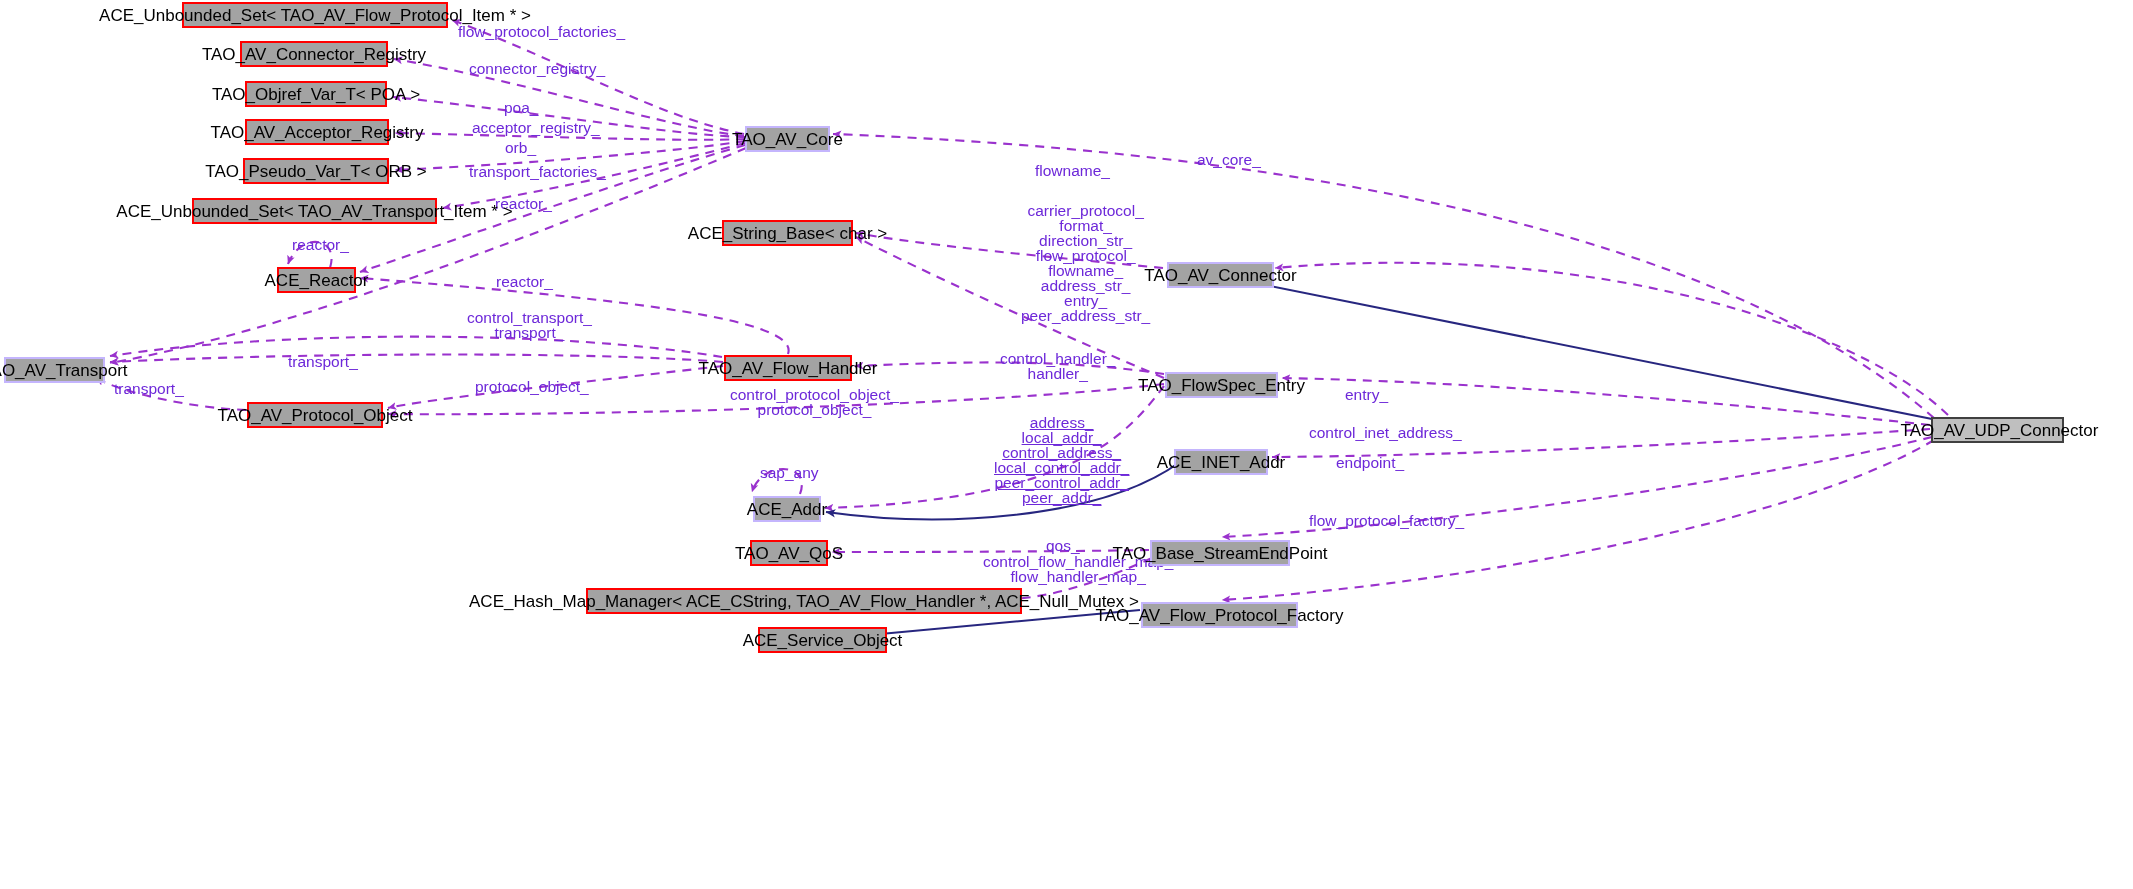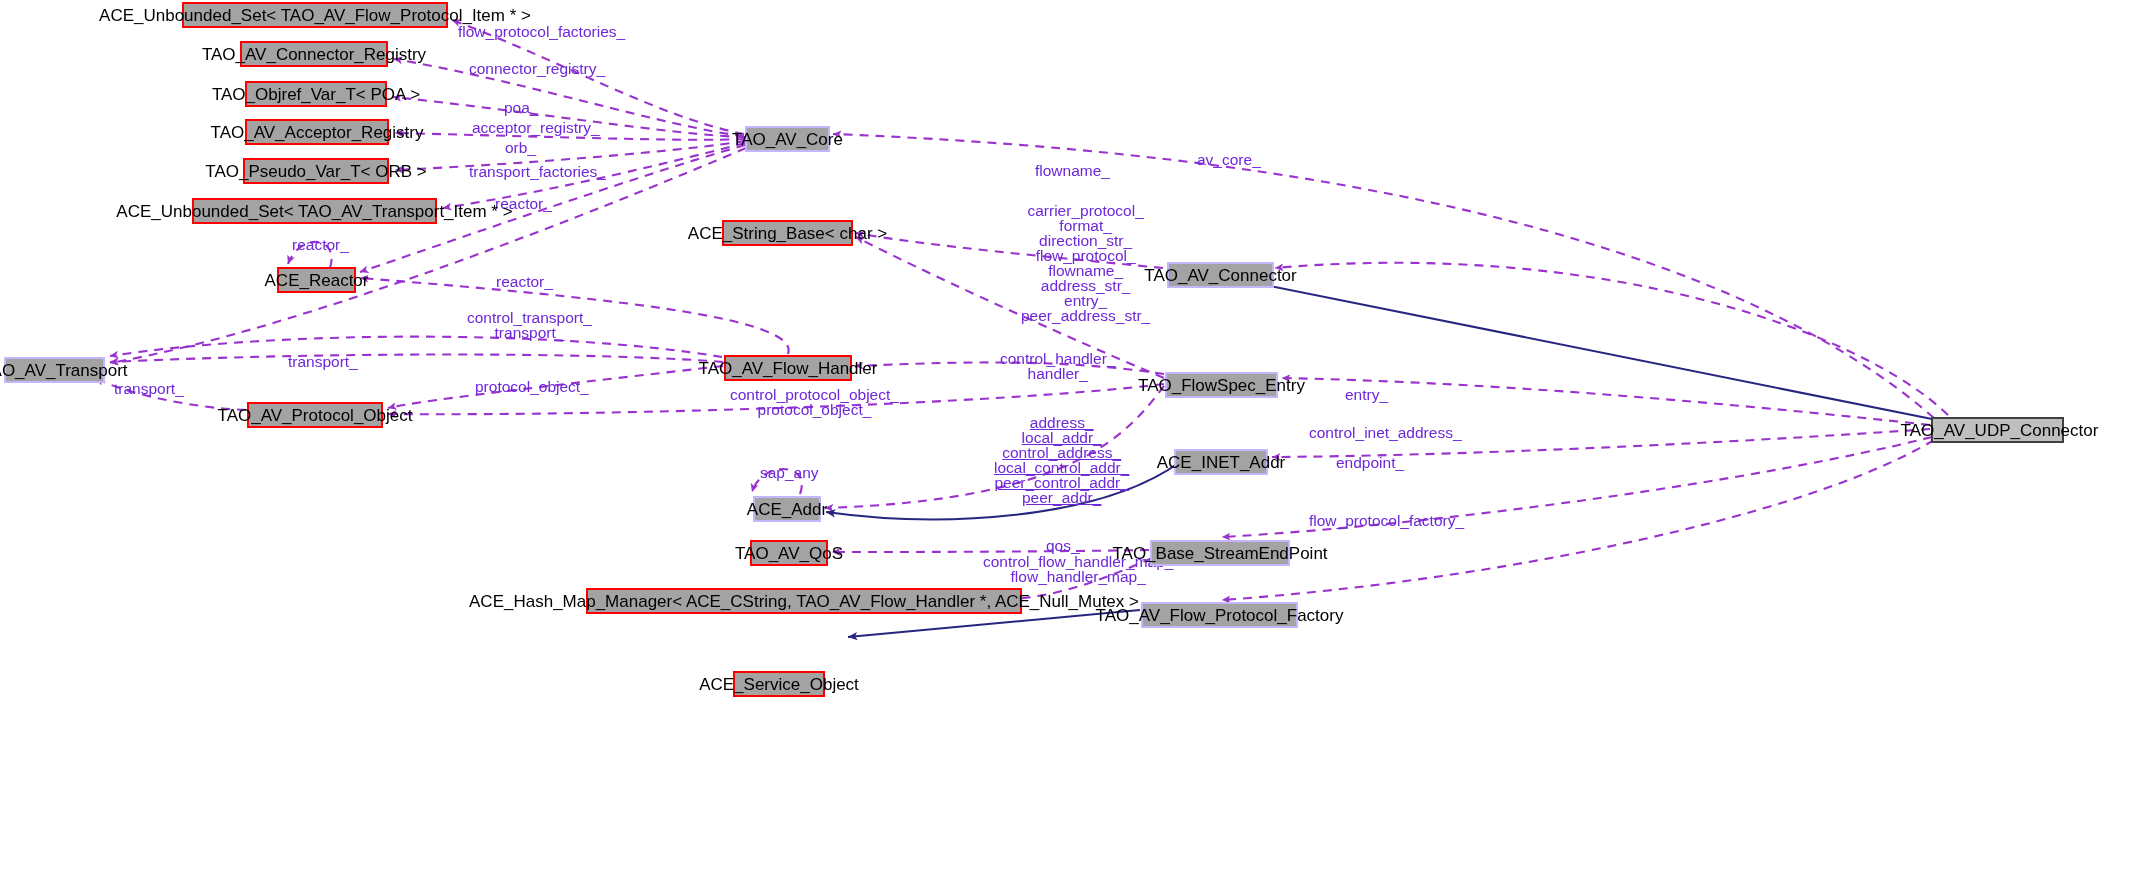--- a/index.html
+++ b/index.html
@@ -145,21 +145,21 @@
       <div class="node red" style="left: 192px; top: 198px; width: 245px;">ACE_Unbounded_Set&lt; TAO_AV_Transport_Item * &gt;</div>
       <div class="node red" style="left: 277px; top: 267px; width: 79px;">ACE_Reactor</div>
       <div class="node dark" style="left: 4px; top: 357px; width: 101px;">TAO_AV_Transport</div>
       <div class="node red" style="left: 247px; top: 402px; width: 136px;">TAO_AV_Protocol_Object</div>
       <div class="node dark" style="left: 745px; top: 126px; width: 85px;">TAO_AV_Core</div>
       <div class="node red" style="left: 722px; top: 220px; width: 131px;">ACE_String_Base&lt; char &gt;</div>
       <div class="node red" style="left: 724px; top: 355px; width: 128px;">TAO_AV_Flow_Handler</div>
       <div class="node dark" style="left: 753px; top: 496px; width: 68px;">ACE_Addr</div>
       <div class="node red" style="left: 750px; top: 540px; width: 78px;">TAO_AV_QoS</div>
       <div class="node red" style="left: 586px; top: 588px; width: 436px;">ACE_Hash_Map_Manager&lt; ACE_CString, TAO_AV_Flow_Handler *, ACE_Null_Mutex &gt;</div>
-      <div class="node red" style="left: 733px; top: 627px; width: 92px; margin-top: 44px;">ACE_Service_Object</div>
+      <div class="node red" style="left: 758px; top: 627px; width: 129px;">ACE_Service_Object</div>
       <div class="node dark" style="left: 1167px; top: 262px; width: 107px;">TAO_AV_Connector</div>
       <div class="node dark" style="left: 1165px; top: 372px; width: 113px;">TAO_FlowSpec_Entry</div>
       <div class="node dark" style="left: 1174px; top: 449px; width: 94px;">ACE_INET_Addr</div>
       <div class="node dark" style="left: 1150px; top: 540px; width: 140px;">TAO_Base_StreamEndPoint</div>
       <div class="node dark" style="left: 1141px; top: 602px; width: 157px;">TAO_AV_Flow_Protocol_Factory</div>
       <div class="node focus" style="left: 1931px; top: 417px; width: 133px;">TAO_AV_UDP_Connector</div>
     </div>
   <div id="labels-host">
       <div class="edge-label" style="left: 458px; top: 24px;">flow_protocol_factories_</div>
       <div class="edge-label" style="left: 469px; top: 61px;">connector_registry_</div>

